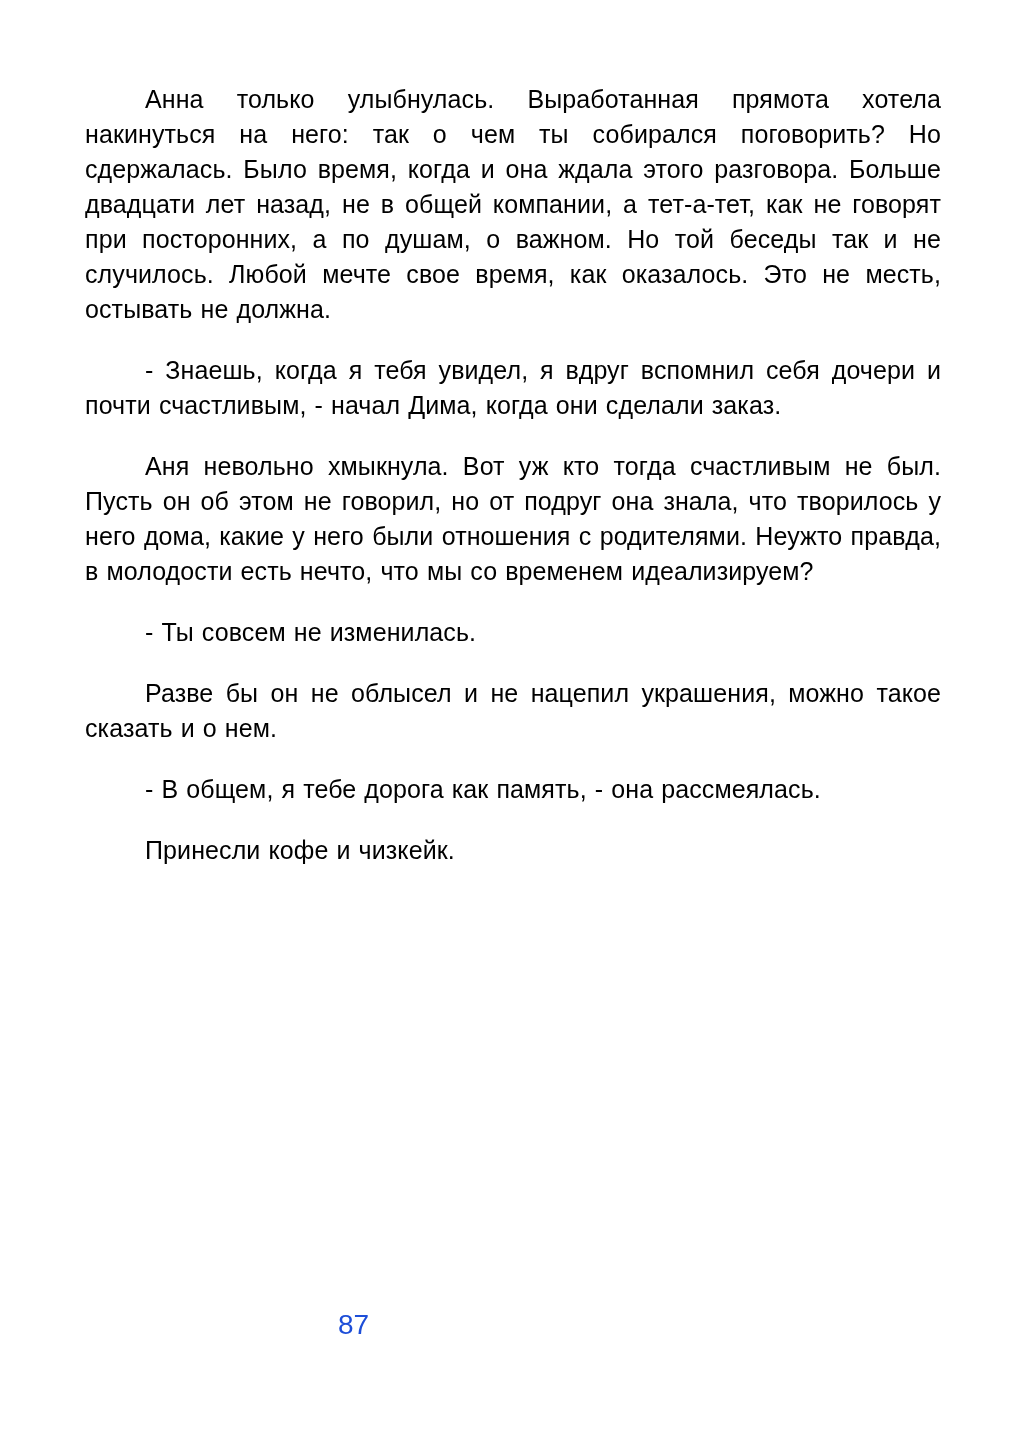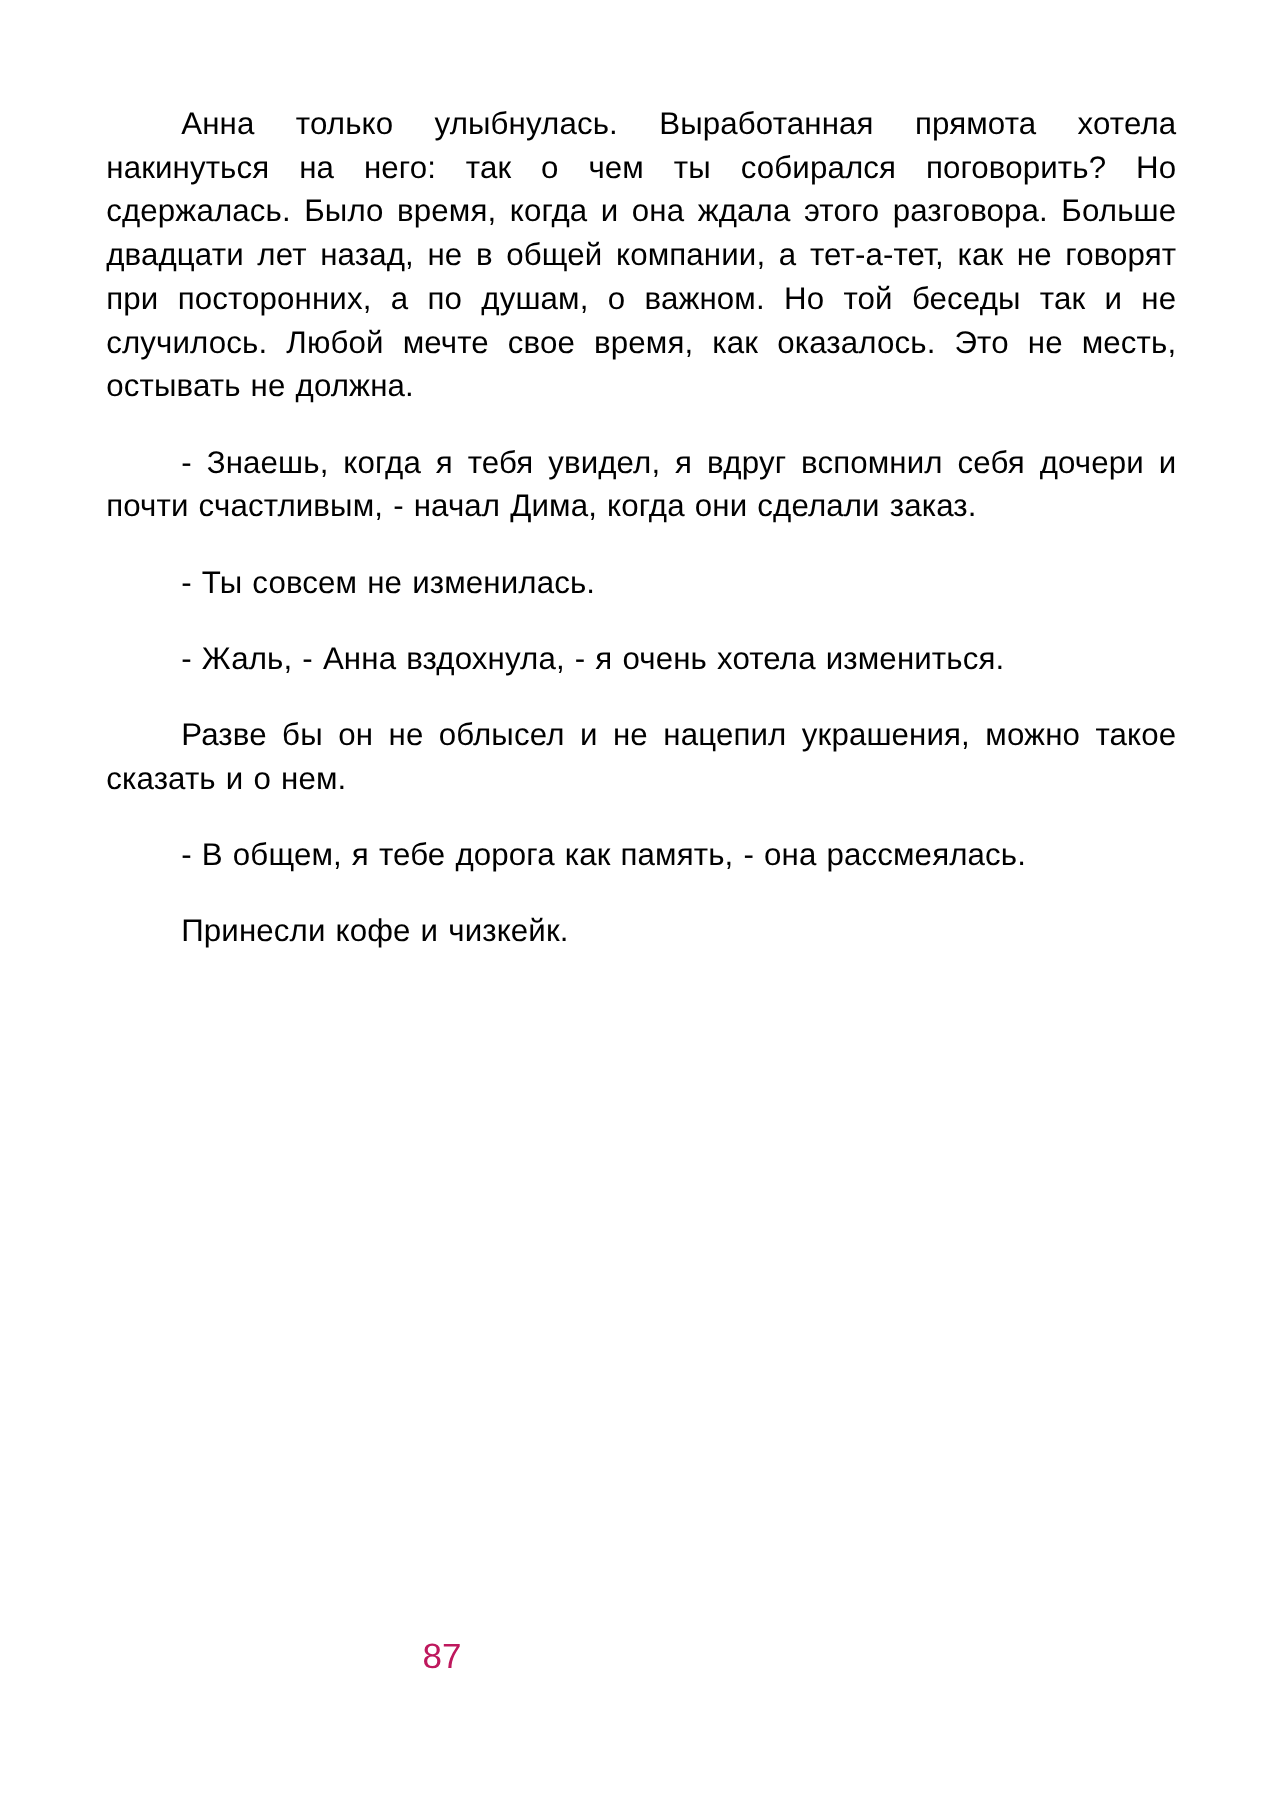--- a/index.html
+++ b/index.html
@@ -29,29 +29,29 @@
     text-indent: 60px;
     letter-spacing: 0.1px;
     word-spacing: 1px;
   }
   .page-number {
     position: absolute;
     left: 338px;
     top: 1308px;
     font-size: 28px;
     line-height: 34px;
-    color: #be185d;
+    color: #1d4ed8;
   }
 </style>
 </head>
 <body>
 
 <div class="page">
   <p>Анна только улыбнулась. Выработанная прямота хотела накинуться на него: так о чем ты собирался поговорить? Но сдержалась. Было время, когда и она ждала этого разговора. Больше двадцати лет назад, не в общей компании, а тет-а-тет, как не говорят при посторонних, а по душам, о важном. Но той беседы так и не случилось. Любой мечте свое время, как оказалось. Это не месть, остывать не должна.</p>
   <p>- Знаешь, когда я тебя увидел, я вдруг вспомнил себя дочери и почти счастливым, - начал Дима, когда они сделали заказ.</p>
+  <p>Аня невольно хмыкнула. Вот уж кто тогда счастливым не был. Пусть он об этом не говорил, но от подруг она знала, что творилось у него дома, какие у него были отношения с родителями. Неужто правда, в молодости есть нечто, что мы со временем идеализируем?</p>
   <p>- Ты совсем не изменилась.</p>
-  <p>- Жаль, - Анна вздохнула, - я очень хотела измениться.</p>
   <p>Разве бы он не облысел и не нацепил украшения, можно такое сказать и о нем.</p>
   <p>- В общем, я тебе дорога как память, - она рассмеялась.</p>
   <p>Принесли кофе и чизкейк.</p>
 </div>
 
 <div class="page-number">87</div>
 
 </body></html>

